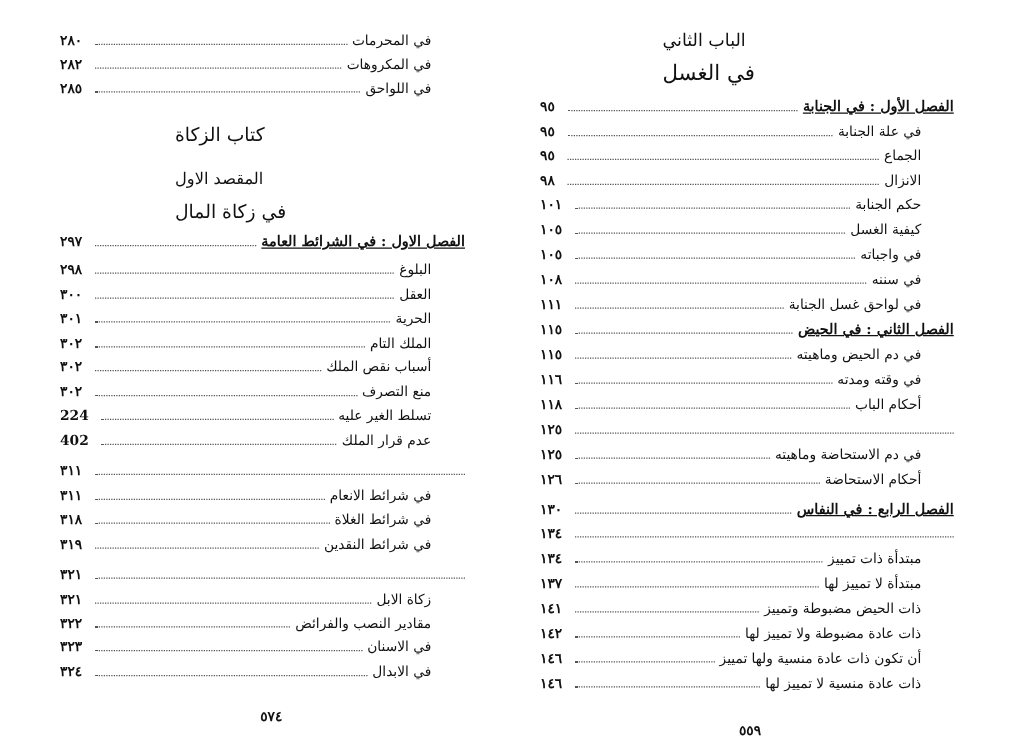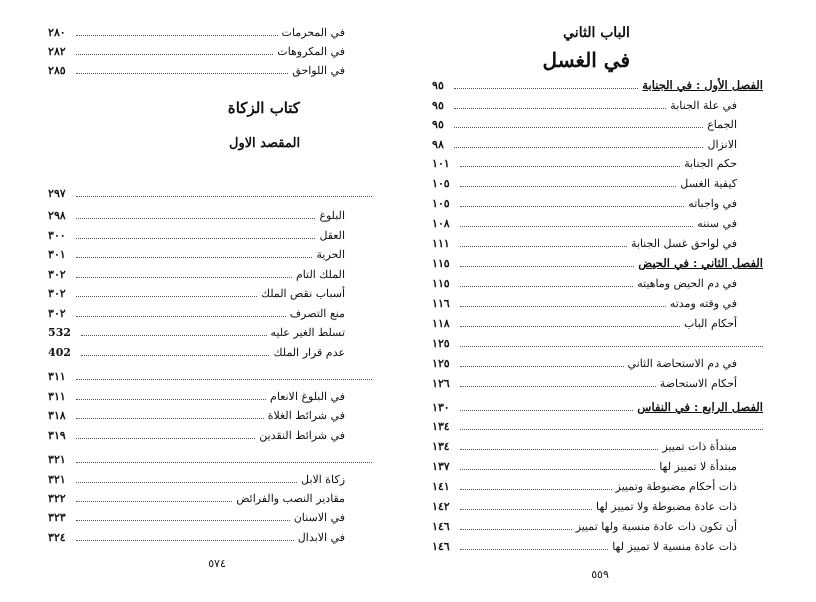--- a/index.html
+++ b/index.html
@@ -1,27 +1,27 @@
 <!DOCTYPE html>
 <html><head>
 <meta charset="utf-8">
 <style>
   html, body { margin:0; padding:0; background:#ffffff; }
   body { width:816px; height:602px; position:relative; overflow:hidden;
          font-family:"DejaVu Serif", serif; color:#111; }
   .page { position:absolute; top:0; height:602px; }
   .page-left { left:0; width:410px; }
   .page-right { left:420px; width:396px; }
-  .title { position:absolute; text-align:right; font-weight:bold; direction:rtl; }
+  .title { position:absolute; text-align:left; font-weight:normal; direction:rtl; }
   .toc-row { position:absolute; height:18px; direction:rtl; display:flex; align-items:center; font-size:11px; }
   .toc-row .label { white-space:nowrap; padding-left:4px; }
   .toc-row.chapter .label { font-weight:bold; font-size:11.5px;text-decoration:underline; }
   .toc-row .dots { flex:1; border-bottom:1.5px dotted #555; height:0; margin-top:6px; margin-left:10px; }
   .toc-row .num { font-weight:bold; font-size:11px; white-space:nowrap; text-align:left; }
-  .pagenum { position:absolute; font-weight:normal; font-size:11px; text-align:center; width:60px; }
+  .pagenum { position:absolute; font-weight:bold; font-size:11px; text-align:center; width:60px;margin-top:10px; }
 </style>
 </head>
 <body>
 
 <div class="page page-left">
   <div class="toc-row" style="top:23px;left:48px;width:297px;">
     <span class="label">في المحرمات</span>
     <span class="dots"></span>
     <span class="num">٢٨٠</span>
   </div>
@@ -31,22 +31,24 @@
     <span class="num">٢٨٢</span>
   </div>
   <div class="toc-row" style="top:61px;left:48px;width:297px;">
     <span class="label">في اللواحق</span>
     <span class="dots"></span>
     <span class="num">٢٨٥</span>
   </div>
 
   <div class="title" style="top:135px;left:140px;width:160px;font-size:13px;">المقصد الاول</div>
   <div class="title" style="top:99px;left:140px;width:160px;font-size:15px;">كتاب الزكاة</div>
+  <div class="title" style="top:160px;left:140px;width:160px;font-size:15px;">في زكاة المال</div>
 
   <div class="toc-row chapter" style="top:184px;left:48px;width:324px;">
+    <span class="label">الفصل الاول : في الشرائط العامة</span>
     <span class="dots"></span>
     <span class="num">٢٩٧</span>
   </div>
   <div class="toc-row" style="top:206px;left:48px;width:297px;">
     <span class="label">البلوغ</span>
     <span class="dots"></span>
     <span class="num">٢٩٨</span>
   </div>
   <div class="toc-row" style="top:226px;left:48px;width:297px;">
     <span class="label">العقل</span>
@@ -69,34 +71,34 @@
     <span class="num">٣٠٢</span>
   </div>
   <div class="toc-row" style="top:304px;left:48px;width:297px;">
     <span class="label">منع التصرف</span>
     <span class="dots"></span>
     <span class="num">٣٠٢</span>
   </div>
   <div class="toc-row" style="top:323px;left:48px;width:297px;">
     <span class="label">تسلط الغير عليه</span>
     <span class="dots"></span>
-    <span class="num">532</span>
+    <span class="num">224</span>
   </div>
   <div class="toc-row" style="top:343px;left:48px;width:297px;">
     <span class="label">عدم قرار الملك</span>
     <span class="dots"></span>
     <span class="num">402</span>
   </div>
 
   <div class="toc-row chapter" style="top:367px;left:48px;width:324px;">
     <span class="dots"></span>
     <span class="num">٣١١</span>
   </div>
   <div class="toc-row" style="top:387px;left:48px;width:297px;">
-    <span class="label">في البلوغ الانعام</span>
+    <span class="label">في شرائط الانعام</span>
     <span class="dots"></span>
     <span class="num">٣١١</span>
   </div>
   <div class="toc-row" style="top:406px;left:48px;width:297px;">
     <span class="label">في شرائط الغلاة</span>
     <span class="dots"></span>
     <span class="num">٣١٨</span>
   </div>
   <div class="toc-row" style="top:426px;left:48px;width:297px;">
     <span class="label">في شرائط النقدين</span>
@@ -127,21 +129,21 @@
     <span class="label">في الابدال</span>
     <span class="dots"></span>
     <span class="num">٣٢٤</span>
   </div>
 
   <div class="pagenum" style="top:557px;left:187px;">٥٧٤</div>
 </div>
 
 <div class="page page-right">
   <div class="title" style="top:24px;left:110px;width:100px;font-size:14px;">الباب الثاني</div>
-  <div class="title" style="top:48px;left:110px;width:100px;font-size:20px;">في الغسل</div>
+  <div class="title" style="top:48px;left:110px;width:100px;font-size:17px;">في الغسل</div>
 
   <div class="toc-row chapter" style="top:76px;left:12px;width:331px;">
     <span class="label">الفصل الأول : في الجنابة</span>
     <span class="dots"></span>
     <span class="num">٩٥</span>
   </div>
   <div class="toc-row" style="top:96px;left:12px;width:305px;">
     <span class="label">في علة الجنابة</span>
     <span class="dots"></span>
     <span class="num">٩٥</span>
@@ -199,21 +201,21 @@
   <div class="toc-row" style="top:314px;left:12px;width:305px;">
     <span class="label">أحكام الباب</span>
     <span class="dots"></span>
     <span class="num">١١٨</span>
   </div>
   <div class="toc-row chapter" style="top:334px;left:12px;width:331px;">
     <span class="dots"></span>
     <span class="num">١٢٥</span>
   </div>
   <div class="toc-row" style="top:354px;left:12px;width:305px;">
-    <span class="label">في دم الاستحاضة الثاني</span>
+    <span class="label">في دم الاستحاضة وماهيته</span>
     <span class="dots"></span>
     <span class="num">١٢٥</span>
   </div>
   <div class="toc-row" style="top:374px;left:12px;width:305px;">
     <span class="label">أحكام الاستحاضة</span>
     <span class="dots"></span>
     <span class="num">١٢٦</span>
   </div>
   <div class="toc-row chapter" style="top:398px;left:12px;width:331px;">
     <span class="label">الفصل الرابع : في النفاس</span>
@@ -228,21 +230,21 @@
     <span class="label">مبتدأة ذات تمييز</span>
     <span class="dots"></span>
     <span class="num">١٣٤</span>
   </div>
   <div class="toc-row" style="top:457px;left:12px;width:305px;">
     <span class="label">مبتدأة لا تمييز لها</span>
     <span class="dots"></span>
     <span class="num">١٣٧</span>
   </div>
   <div class="toc-row" style="top:477px;left:12px;width:305px;">
-    <span class="label">ذات أحكام مضبوطة وتمييز</span>
+    <span class="label">ذات الحيض مضبوطة وتمييز</span>
     <span class="dots"></span>
     <span class="num">١٤١</span>
   </div>
   <div class="toc-row" style="top:497px;left:12px;width:305px;">
     <span class="label">ذات عادة مضبوطة ولا تمييز لها</span>
     <span class="dots"></span>
     <span class="num">١٤٢</span>
   </div>
   <div class="toc-row" style="top:517px;left:12px;width:305px;">
     <span class="label">أن تكون ذات عادة منسية ولها تمييز</span>

